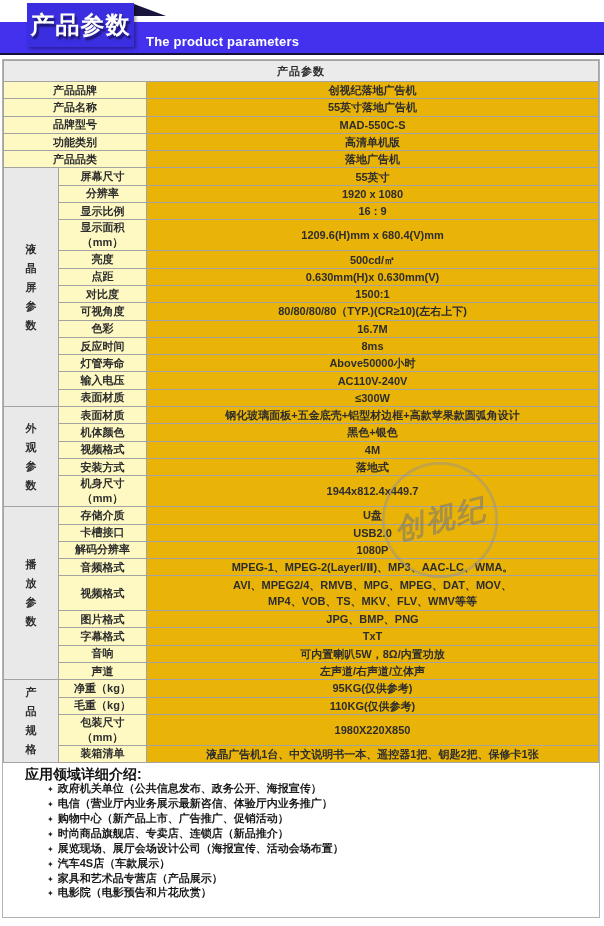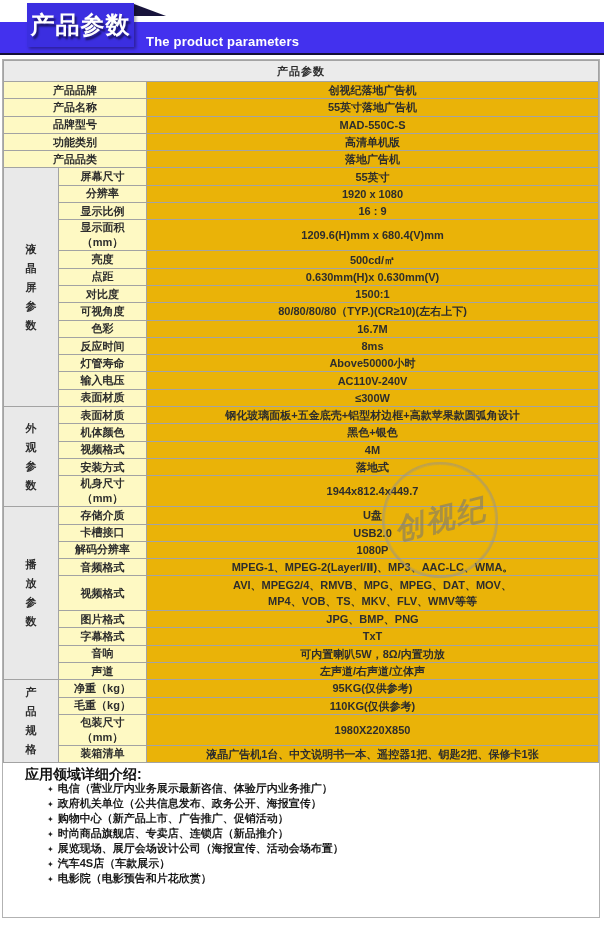--- a/index.html
+++ b/index.html
@@ -273,26 +273,27 @@
           <tr class="row">
             <td class="label-cell">装箱清单</td>
             <td class="value-cell">液晶广告机1台、中文说明书一本、遥控器1把、钥匙2把、保修卡1张</td>
           </tr>
         </tbody>
     </table>
 
     <div class="apps">
       <div class="apps-title">应用领域详细介绍:</div>
       <ul class="app-list">
+          <li><span class="bullet">✦</span><span>政府机关单位（公共信息发布、政务公开、海报宣传）</span></li>
           <li><span class="bullet">✦</span><span>电信（营业厅内业务展示最新咨信、体验厅内业务推广）</span></li>
-          <li><span class="bullet">✦</span><span>政府机关单位（公共信息发布、政务公开、海报宣传）</span></li>
           <li><span class="bullet">✦</span><span>购物中心（新产品上市、广告推广、促销活动）</span></li>
           <li><span class="bullet">✦</span><span>时尚商品旗舰店、专卖店、连锁店（新品推介）</span></li>
           <li><span class="bullet">✦</span><span>展览现场、展厅会场设计公司（海报宣传、活动会场布置）</span></li>
           <li><span class="bullet">✦</span><span>汽车4S店（车款展示）</span></li>
+          <li><span class="bullet">✦</span><span>家具和艺术品专营店（产品展示）</span></li>
           <li><span class="bullet">✦</span><span>电影院（电影预告和片花欣赏）</span></li>
         </ul>
     </div>
 
   </div>
 
   <div class="watermark">
     <span class="wm-text">创视纪</span>
   </div>
 

